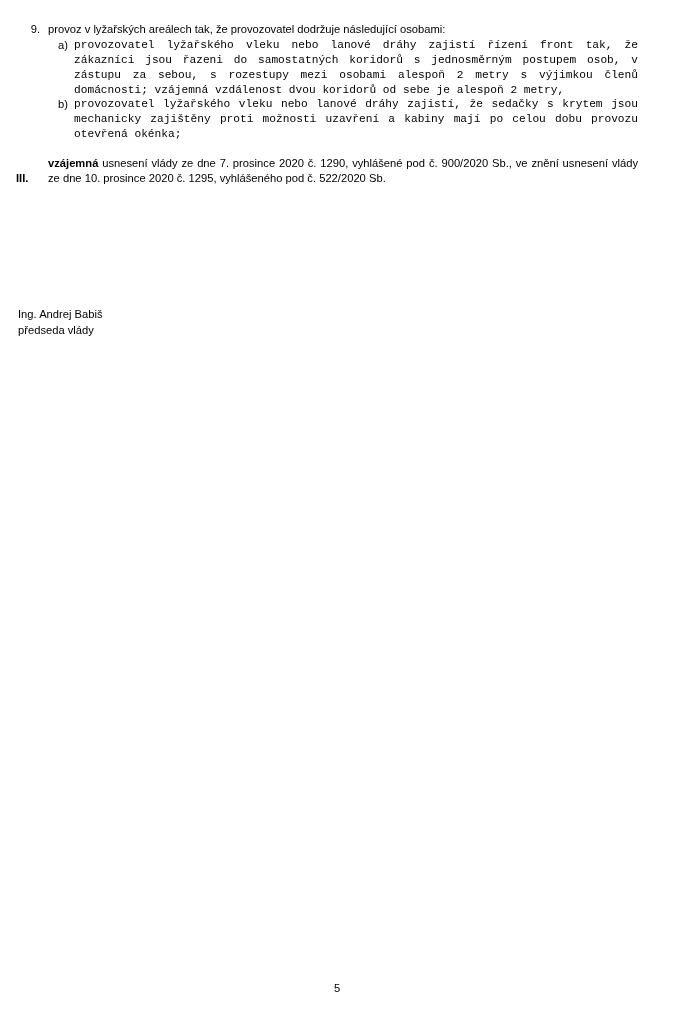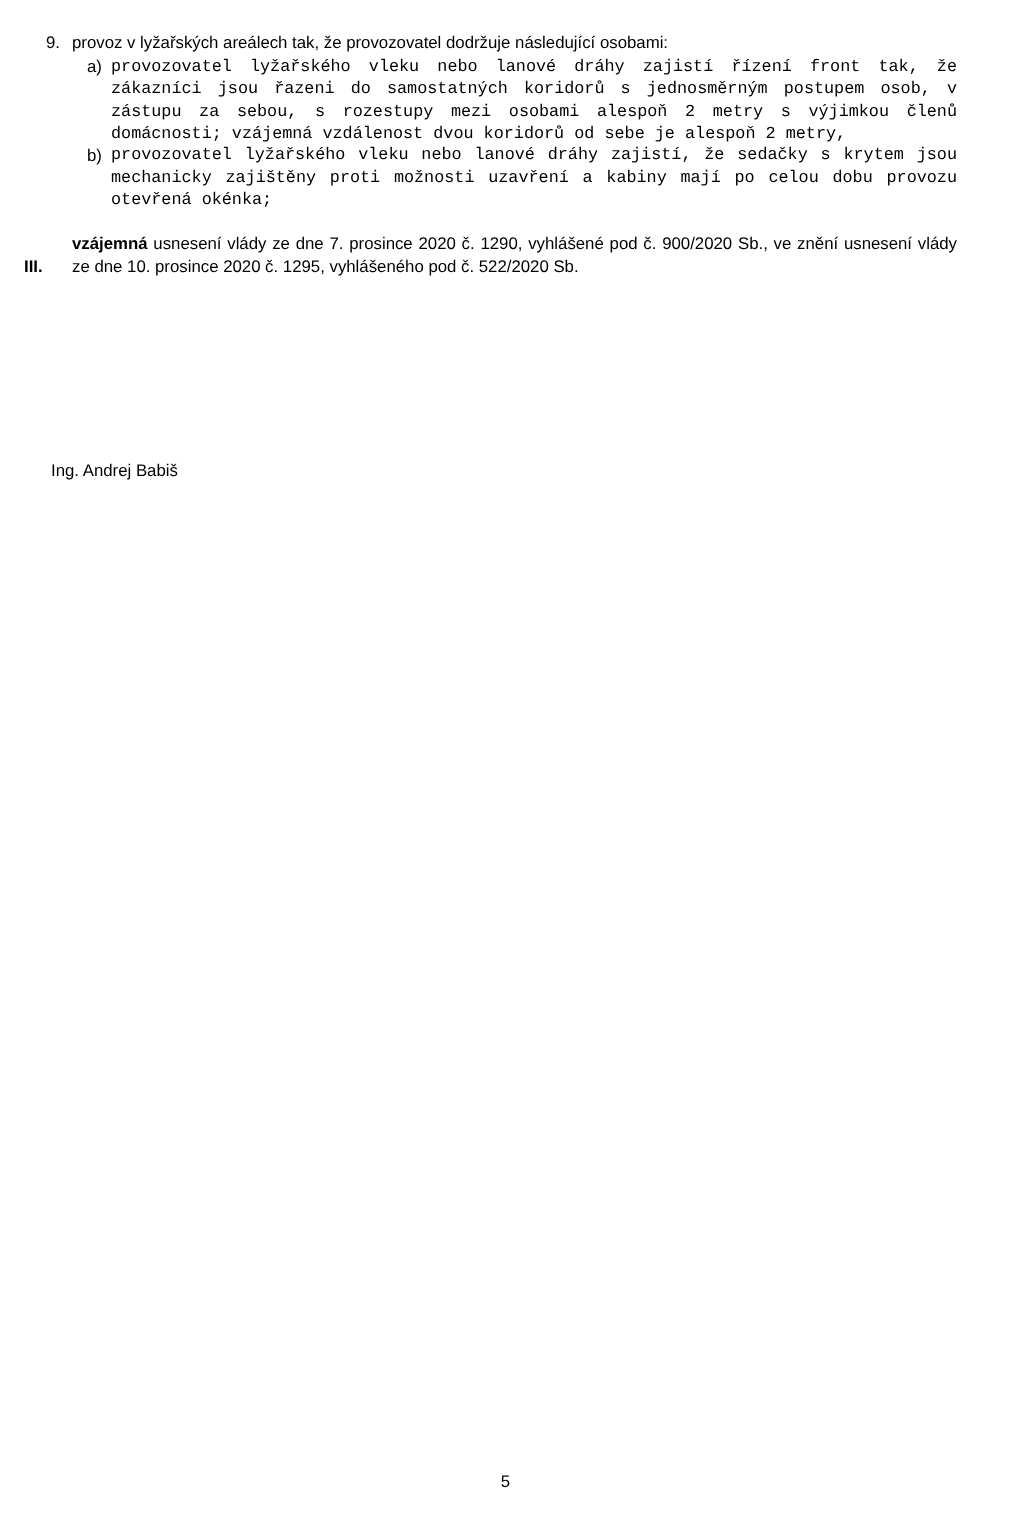--- a/index.html
+++ b/index.html
@@ -76,21 +76,20 @@
     flex: 1 1 auto;
     text-align: justify;
   }
   .roman-body b {
     font-weight: bold;
   }
   .signature {
     margin-top: 120px;
     padding-left: 2px;
     line-height: 1.45;
-    margin-left: 16px;
   }
   .page-number {
     position: absolute;
     left: 0;
     right: 0;
     bottom: 28px;
     text-align: center;
     font-size: 11.2px;
   }
 </style>
@@ -117,16 +116,17 @@
     </div>
   </div>
 
   <div class="roman-block">
     <div class="roman-marker">III.</div>
     <div class="roman-body"><b>vzájemná</b><span> usnesení vlády ze dne 7. prosince 2020 č. 1290, vyhlášené pod č. 900/2020 Sb., ve znění usnesení vlády ze dne 10. prosince 2020 č. 1295, vyhlášeného pod č. 522/2020 Sb.</span></div>
   </div>
 
   <div class="signature">
     <div>Ing. Andrej Babiš</div>
+    <div>předseda vlády</div>
   </div>
 
   <div class="page-number">5</div>
 </div>
 
 </body></html>

